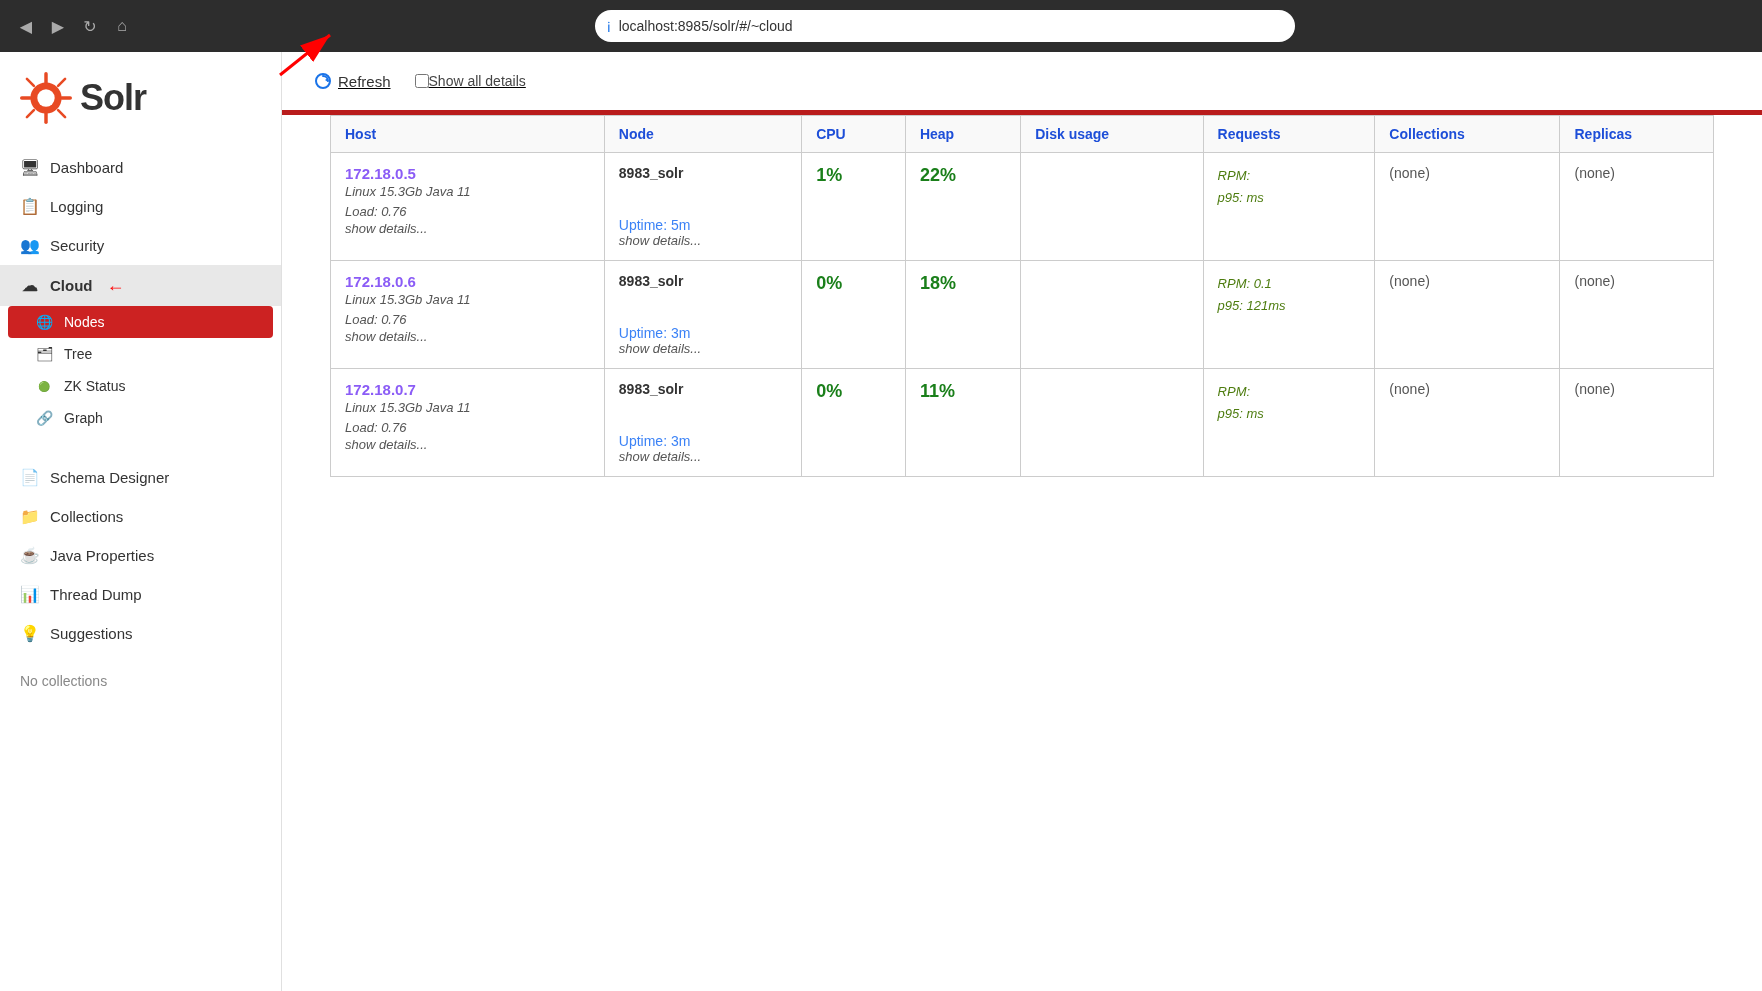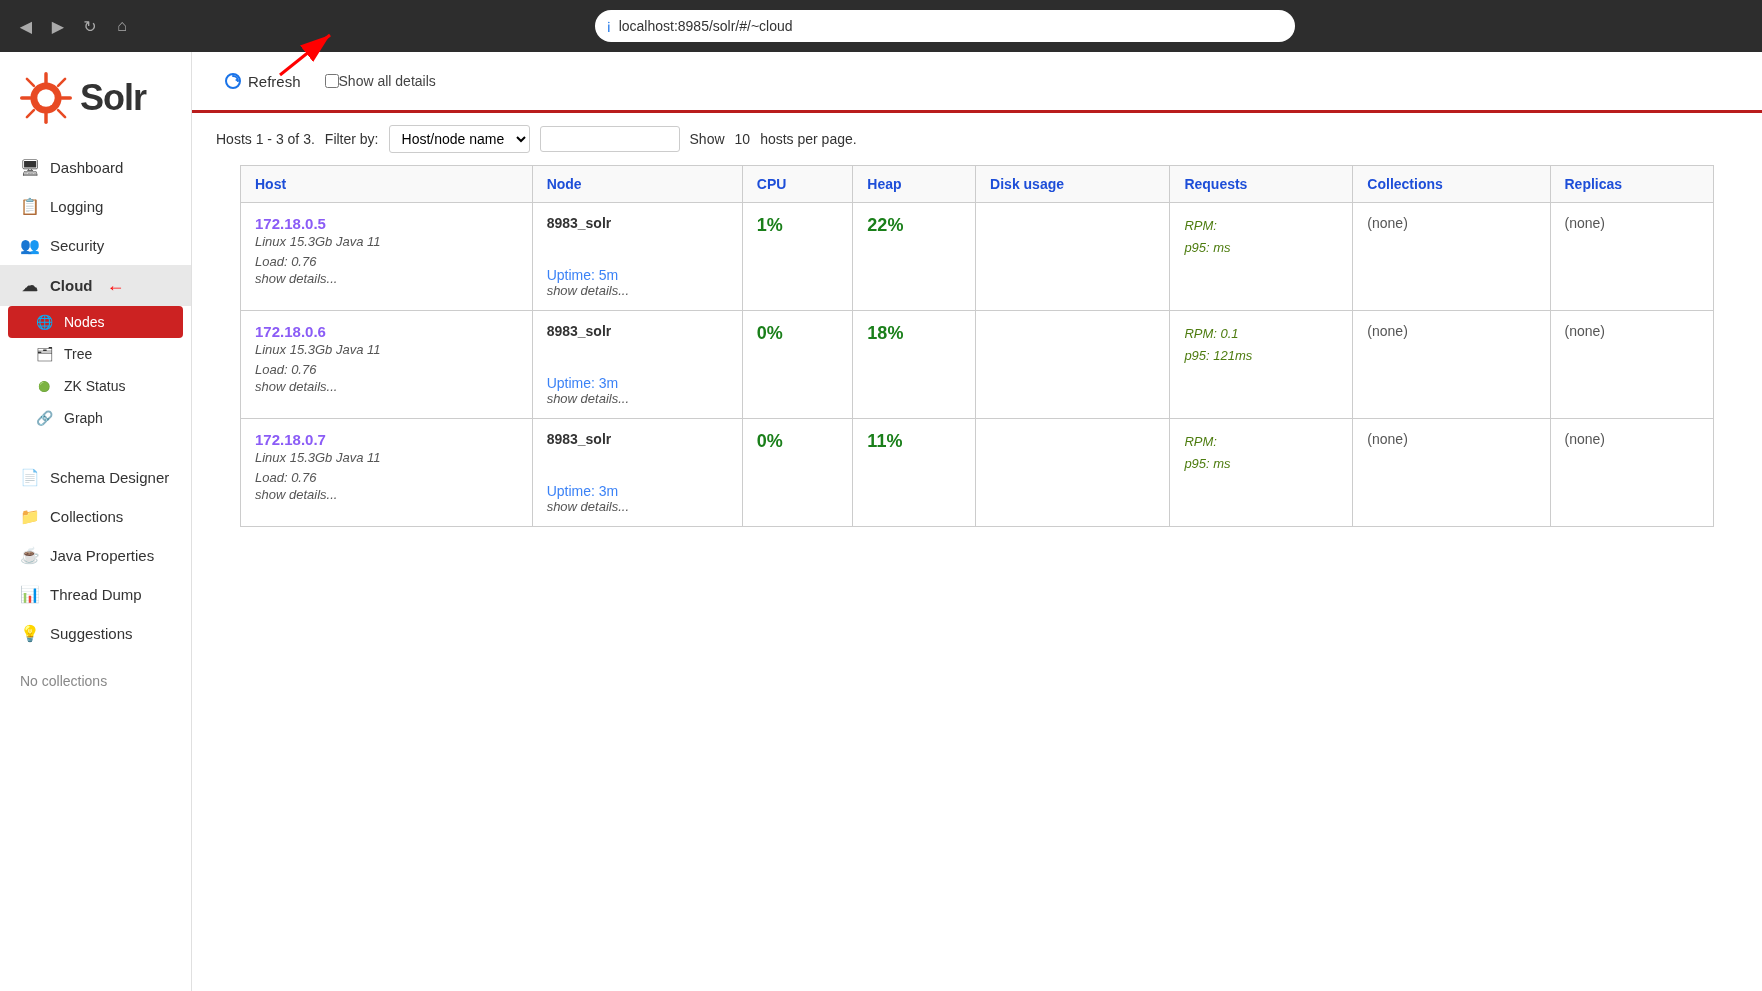--- a/index.html
+++ b/index.html
@@ -39,21 +39,21 @@
     
     .app-layout {
       display: flex;
       flex: 1;
       overflow: hidden;
       position: relative;
     }
 
     
     .sidebar {
-      width: 192px;
+      width: 282px;
       background: #fff;
       border-right: 1px solid #e0e0e0;
       flex-shrink: 0;
       display: flex;
       flex-direction: column;
       overflow-y: auto;
       padding-bottom: 16px;
     }
 
     .sidebar-logo {
@@ -117,21 +117,22 @@
       padding: 0;
       background: #fff;
     }
 
     
     .toolbar {
       padding: 16px 24px;
       display: flex;
       align-items: center;
       gap: 16px;
-      border-bottom: 3px solid #b91c1c;
+      border-bottom: 5px solid #b91c1c;
+      text-decoration: underline;
     }
     .refresh-btn {
       display: flex;
       align-items: center;
       gap: 6px;
       background: none;
       border: none;
       cursor: pointer;
       font-size: 15px;
       color: #333;
@@ -349,32 +350,20 @@
           <polygon points="14,6 14,10 11,8" fill="#1a73e8"></polygon>
         </svg>
         <span>Refresh</span>
       </button>
       <label class="show-details-label">
         <input type="checkbox" style="">
         <span>Show all details</span>
       </label>
     </div>
 
-    <div class="filter-bar">
-      <span>Hosts 1 - 3 of 3.</span>
-      <span>Filter by:</span>
-      <select class="filter-select">
-        <option>Host/node name</option>
-        <option>Status</option>
-      </select>
-      <input type="text" class="filter-input" style="">
-      <span>Show</span>
-      <span>10</span>
-      <span>hosts per page.</span>
-    </div>
 
     <div class="table-wrapper">
       <table class="nodes-table">
         <thead>
           <tr>
             <th>Host</th>
             <th>Node</th>
             <th>CPU</th>
             <th>Heap</th>
             <th>Disk usage</th>

